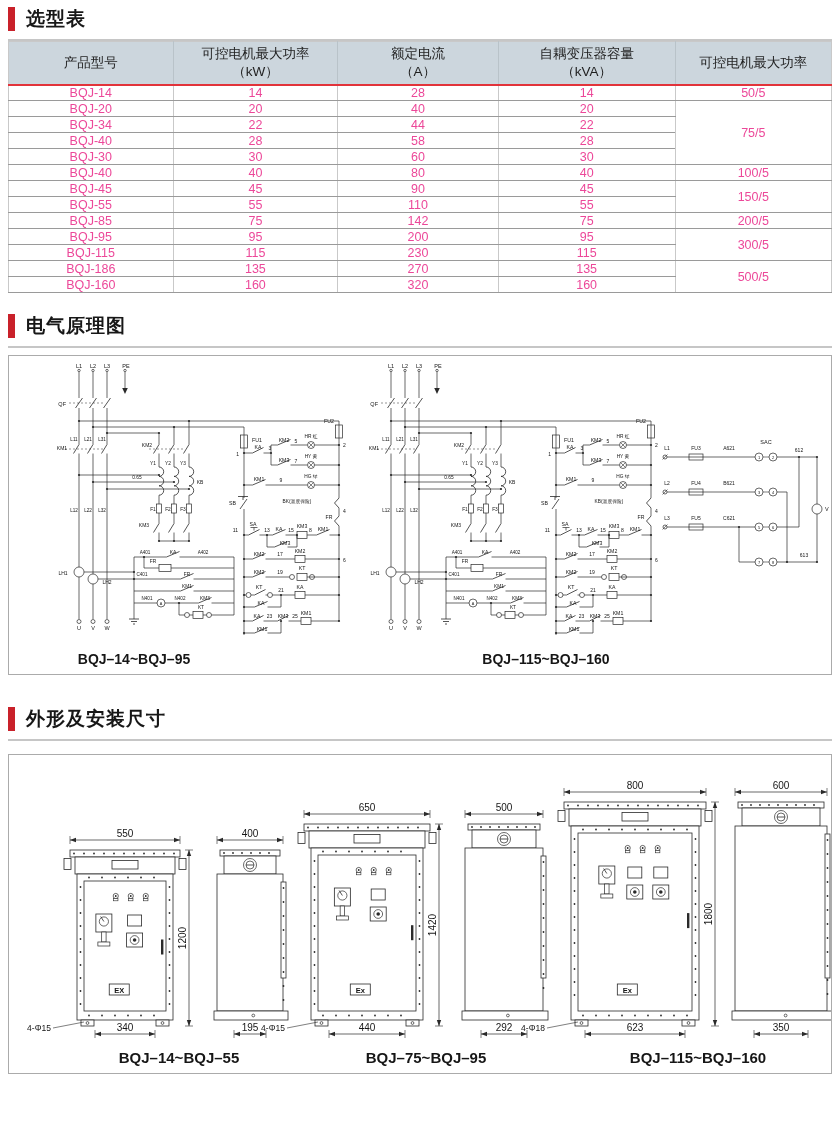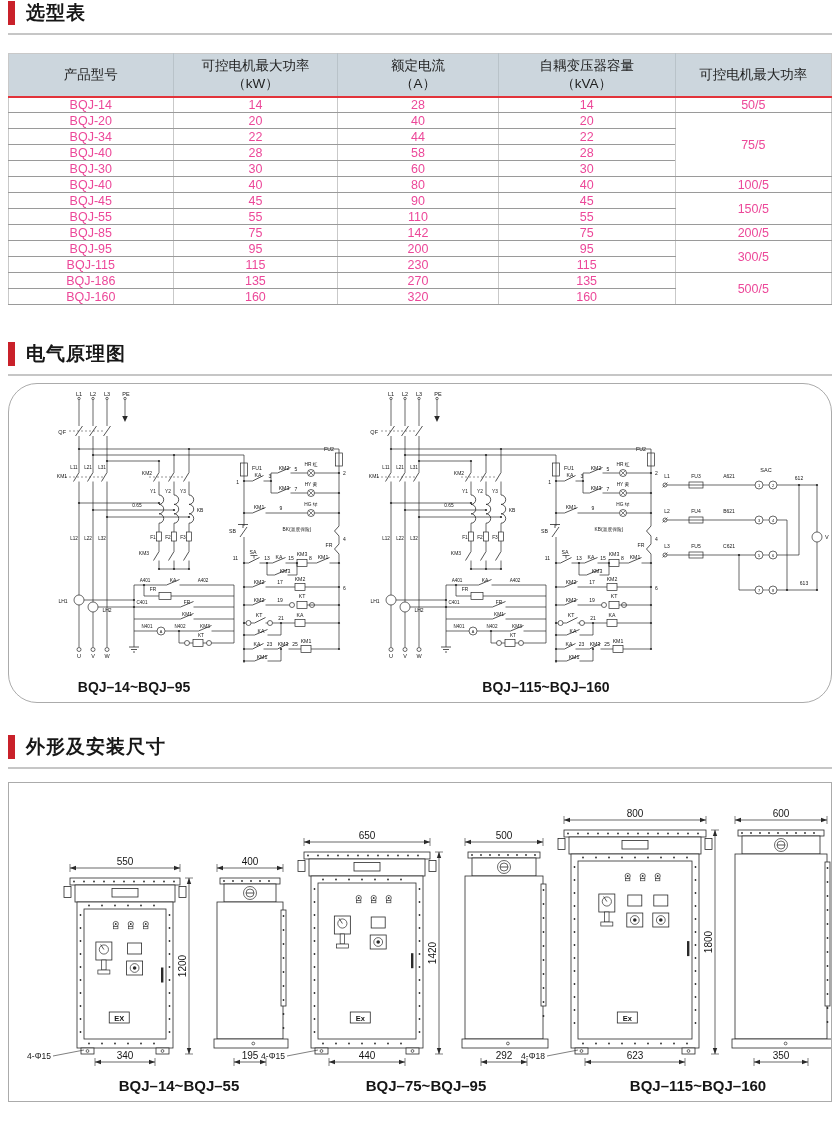--- a/index.html
+++ b/index.html
@@ -2,44 +2,44 @@
 <html style="--accent-red: #c9212a; --red-line: #e2333a; --table-header-bg: #ccd6dd; --line-dark: #9a9a9a; --line-light: #c9c9c9; --panel-border: #ababab; --ink: #1c1c1c; --schematic-ink: #2a2a2a;"><head>
 <meta charset="utf-8">
 <style>
   * { margin:0; padding:0; box-sizing:border-box; }
   html,body { background:#fff; }
   body {
     width:840px; height:1125px; overflow:hidden;
     font-family:"Liberation Sans","DejaVu Sans",sans-serif;
     color:var(--ink,#1c1c1c);
   }
-  .page { width:840px; height:1125px; padding:0 8px 0 8px; }
+  .page { width:840px; height:1125px; padding:6px 8px 0 8px; }
   .sec-title { display:flex; align-items:center; border-bottom:2px solid #c6c6c6; padding-bottom:7px; }
   .sec-title .bar { width:7px; height:24px; background:var(--accent-red,#c9212a); margin-right:11px; }
   .sec-title h2 { font-size:19px; font-weight:bold; color:#171717; letter-spacing:1px; }
-  table.sel { width:100%; border-collapse:collapse; margin-top:18px; table-layout:fixed; }
+  table.sel { width:100%; border-collapse:collapse; margin-top:0; table-layout:fixed; }
   table.sel th {
     background:var(--table-header-bg,#ccd6dd); height:43px; font-size:13.5px; font-weight:normal;
     color:#1f1f1f; text-align:center; vertical-align:middle;
     border-left:1px solid #b9c3c9; border-bottom:2px solid var(--red-line,#e2333a);
   }
   table.sel th:first-child { border-left:none; }
   table.sel td {
     height:16px; font-size:12.5px; text-align:center; vertical-align:middle; color:#ec4899;
     border-top:1px solid var(--line-dark,#9a9a9a);
     border-left:1px solid var(--line-light,#c9c9c9);
     border-bottom:1px solid var(--line-dark,#9a9a9a);
   }
   table.sel td:first-child { border-left:1px solid var(--line-light,#c9c9c9); }
   table.sel { border:1px solid var(--line-light,#c9c9c9); }
   .panel { border:1px solid var(--panel-border,#ababab); background:#fff; }
   .panel svg { display:block; width:100%; height:318px; }
   svg text { font-family:"Liberation Sans","DejaVu Sans",sans-serif; fill:#161616; }
-  .mt-schem-title { margin-top:36px; }
-  .mt-schem-panel { margin-top:7px;border-radius:29px; }
+  .mt-schem-title { margin-top:20px; }
+  .mt-schem-panel { margin-top:7px; }
   .mt-dim-title { margin-top:31px;text-align:right; }
   .mt-dim-panel { margin-top:13px; }
 </style>
 </head>
 <body>
 
 <div class="page">
 
   <div>
     <div class="sec-title">

